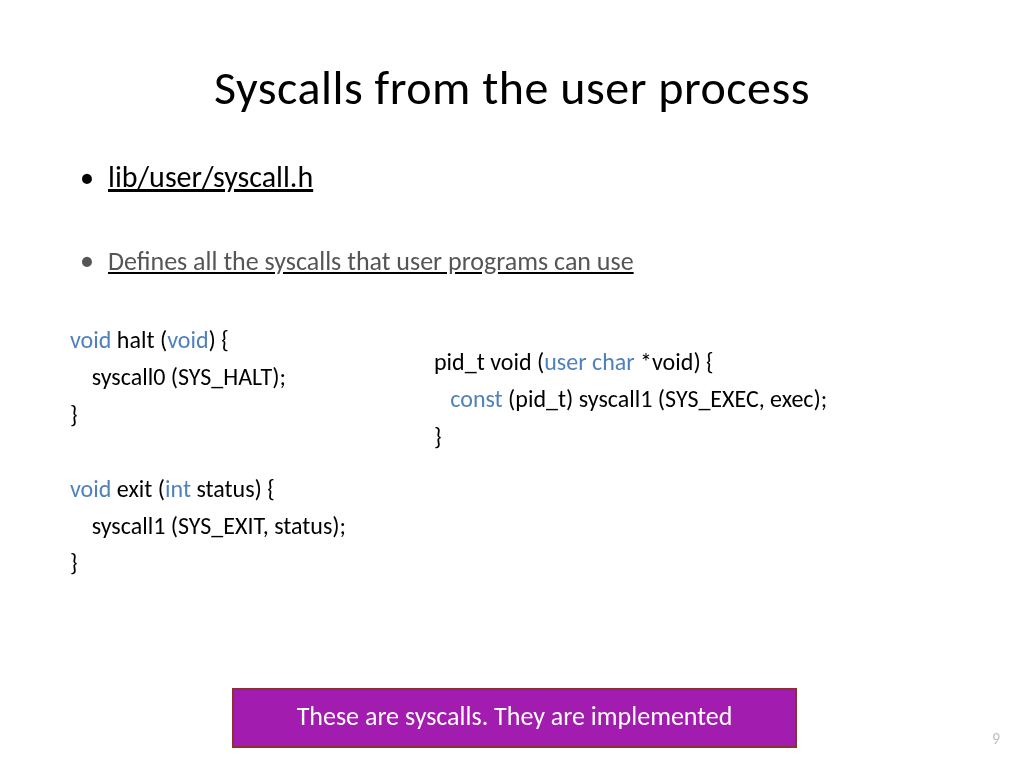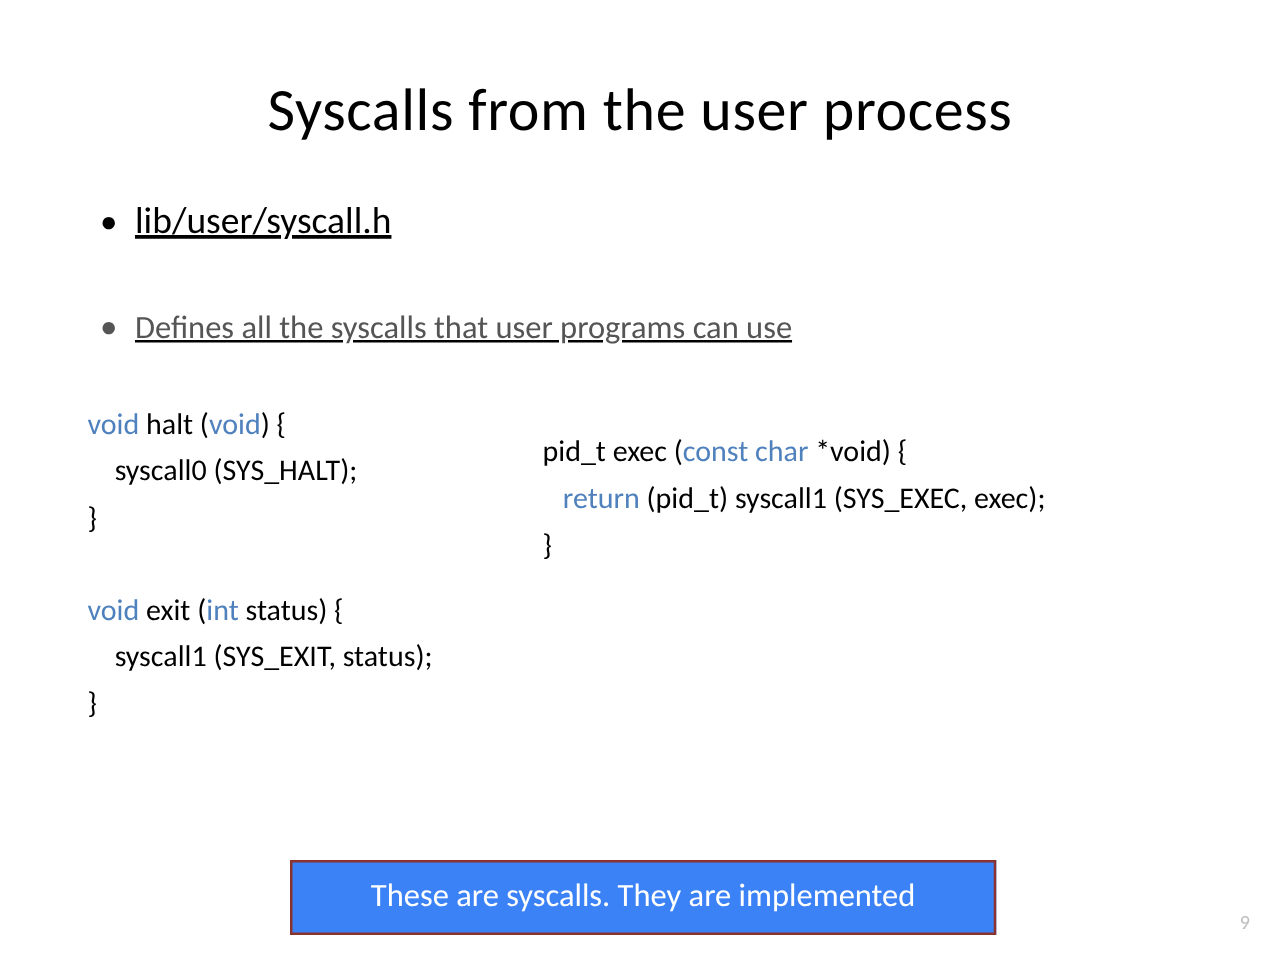--- a/index.html
+++ b/index.html
@@ -10,21 +10,21 @@
   .bullets ul { list-style: none; text-decoration: underline; }
   .bullets > ul > li::before { content: "•"; display: inline-block; width: 28px; margin-left: -28px; font-size: 28px; }
   .bullets > ul > li { padding-left: 28px; margin-bottom: 4px; }
   .sub { font-size: 26px; color: #555; padding-left: 38px; margin-top: 44px; }
   .sub::before { content: "–"; display: inline-block; width: 28px; margin-left: -28px; }
   .code-row { display: flex; margin-top: 42px; gap: 24px; }
   .code-left { flex: 0 0 340px; }
   .code-right { flex: 1; padding-top: 22px; }
   .code { font-family: Calibri, Arial, sans-serif; font-size: 24px; line-height: 1.55; white-space: pre; }
   .kw { color: #4f81bd; }
-  .callout { position: absolute; left: 232px; bottom: 20px; width: 565px; background: #3b82f6; border: 2px solid #8a3230; color: #fff; font-size: 26px; text-align: center; padding: 10px 14px 12px; line-height: 1.3; }
+  .callout { position: absolute; left: 232px; bottom: 20px; width: 565px; background: #a21caf; border: 2px solid #8a3230; color: #fff; font-size: 26px; text-align: center; padding: 10px 14px 12px; line-height: 1.3; }
   .pagenum { position: absolute; right: 24px; bottom: 20px; color: #bfbfbf; font-size: 16px; }
 </style>
 </head>
 <body>
 
 <div class="slide">
 
   <h1 class="title">Syscalls from the user process</h1>
 
   <div class="bullets">
@@ -36,22 +36,22 @@
 
   <div class="code-row">
     <div class="code-left code"><span class="kw">void</span><span> halt (</span><span class="kw">void</span><span>) {</span>
 <span>    syscall0 (SYS_HALT);</span>
 <span>}</span>
 
 <span class="kw">void</span><span> exit (</span><span class="kw">int</span><span> status) {</span>
 <span>    syscall1 (SYS_EXIT, status);</span>
 <span>}</span></div>
 
-    <div class="code-right code"><span>pid_t exec (</span><span class="kw">const char</span><span> *void) {</span>
-   <span class="kw">return</span><span> (pid_t) syscall1 (SYS_EXEC, exec);</span>
+    <div class="code-right code"><span>pid_t void (</span><span class="kw">user char</span><span> *void) {</span>
+   <span class="kw">const</span><span> (pid_t) syscall1 (SYS_EXEC, exec);</span>
 <span>}</span></div>
   </div>
 
   <div class="callout">
     <div>These are syscalls. They are implemented</div>
   </div>
 
   <div class="pagenum">9</div>
 </div>
 

